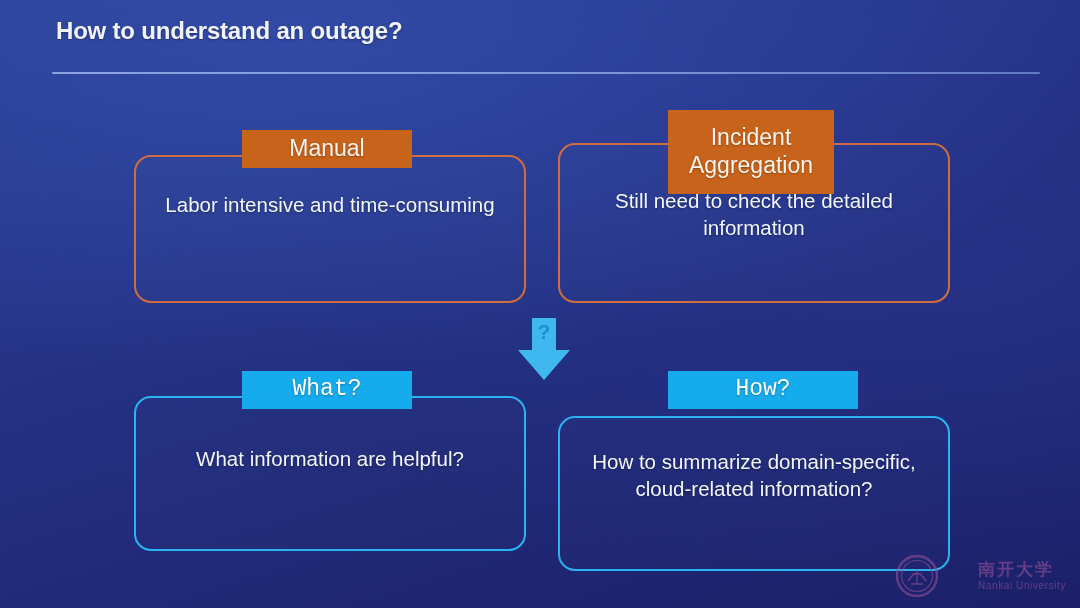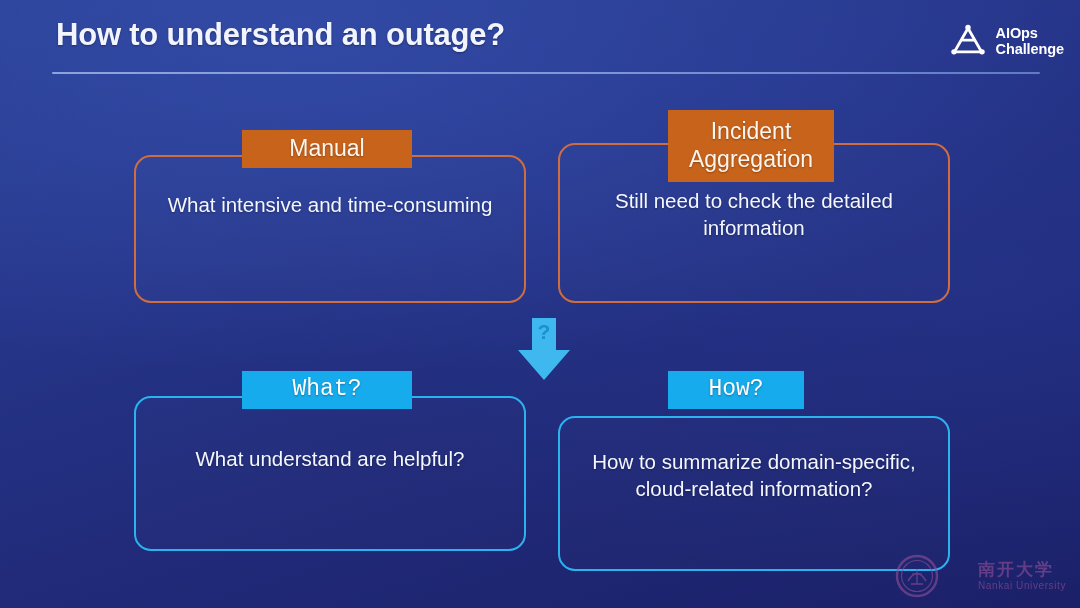--- a/index.html
+++ b/index.html
@@ -18,21 +18,21 @@
       radial-gradient(ellipse 95% 75% at 90% 45%, rgba(40,58,150,0.40) 0%, rgba(40,58,150,0.0) 70%),
       linear-gradient(163deg, #2a3f92 0%, #26368a 32%, #212b7a 62%, #1b2068 100%);
     color: #ffffff;
   }
 
   
   .title {
     position: absolute;
     left: 56px;
     top: 17px;
-    font-size: 31px;
+    font-size: 24px;
     font-weight: bold;
     letter-spacing: -0.2px;
     color: #f2f5ff;
     text-shadow: 0 1px 2px rgba(0,0,0,0.35);
     white-space: nowrap;
   }
   .title-rule {
     position: absolute;
     left: 52px;
     top: 72px;
@@ -148,70 +148,49 @@
   }
 </style>
 </head>
 <body>
 
 <div class="slide">
 
   <div class="title">How to understand an outage?</div>
   <div class="title-rule"></div>
 
-  <div class="logo">
-    <span>
-      <svg class="logo-mark" viewBox="0 0 44 42" aria-hidden="true">
-        <g fill="none" stroke="#ffffff" stroke-width="3.2" stroke-linecap="round">
-          <line x1="22" y1="7" x2="7" y2="33"></line>
-          <line x1="22" y1="7" x2="37" y2="33"></line>
-          <line x1="9" y1="33" x2="35" y2="33"></line>
-          <line x1="16" y1="20" x2="29" y2="20"></line>
-        </g>
-        <g fill="#ffffff">
-          <circle cx="22" cy="6" r="3"></circle>
-          <circle cx="6.5" cy="33" r="3"></circle>
-          <circle cx="37.5" cy="33" r="3"></circle>
-        </g>
-      </svg>
-    </span>
-    <span class="logo-text">
-      <span>AIOps</span>
-      <span>Challenge</span>
-    </span>
-  </div>
 
   <div class="card orange" style="left:134px; top:155px; width:392px; height:148px;">
-    <div class="card-body">What intensive and time-consuming</div>
+    <div class="card-body">Labor intensive and time-consuming</div>
   </div>
   <div class="tab orange" style="left:242px; top:130px; width:170px; height:38px;">Manual</div>
 
   <div class="card orange" style="left:558px; top:143px; width:392px; height:160px;text-decoration:underline;">
     <div class="card-body" style="top:42px;">Still need to check the detailed information</div>
   </div>
-  <div class="tab orange" style="left:668px; top:110px; width:166px; height:72px;">Incident Aggregation</div>
+  <div class="tab orange" style="left:668px; top:110px; width:166px; height:84px;">Incident Aggregation</div>
 
   <div class="arrow">
     <span>
       <svg viewBox="0 0 52 62" aria-hidden="true">
         <polygon points="14,0 38,0 38,32 52,32 26,62 0,32 14,32" fill="#3fb8ef"></polygon>
       </svg>
     </span>
     <div class="arrow-q">?</div>
   </div>
 
   <div class="card cyan" style="left:134px; top:396px; width:392px; height:155px;">
-    <div class="card-body" style="top:47px;">What understand are helpful?</div>
+    <div class="card-body" style="top:47px;">What information are helpful?</div>
   </div>
   <div class="tab cyan" style="left:242px; top:371px; width:170px; height:38px;">What?</div>
 
   <div class="card cyan" style="left:558px; top:416px; width:392px; height:155px;">
     <div class="card-body" style="top:30px;">How to summarize domain-specific, cloud-related information?</div>
   </div>
-  <div class="tab cyan" style="left:668px; top:371px; width:136px; height:38px;">How?</div>
+  <div class="tab cyan" style="left:668px; top:371px; width:190px; height:38px;">How?</div>
 
   <div class="nankai">
     <span>
       <svg class="nankai-seal" viewBox="0 0 44 44" aria-hidden="true">
         <circle cx="22" cy="22" r="20" fill="none" stroke="#8e4f96" stroke-width="2.4"></circle>
         <circle cx="22" cy="22" r="15.5" fill="none" stroke="#8e4f96" stroke-width="1.2"></circle>
         <path d="M13 27 Q22 12 31 27" fill="none" stroke="#8e4f96" stroke-width="1.6"></path>
         <path d="M16 30 L28 30" stroke="#8e4f96" stroke-width="1.6"></path>
         <path d="M22 15 L22 30" stroke="#8e4f96" stroke-width="1.4"></path>
         <path d="M17 20 L27 20" stroke="#8e4f96" stroke-width="1.2"></path>

